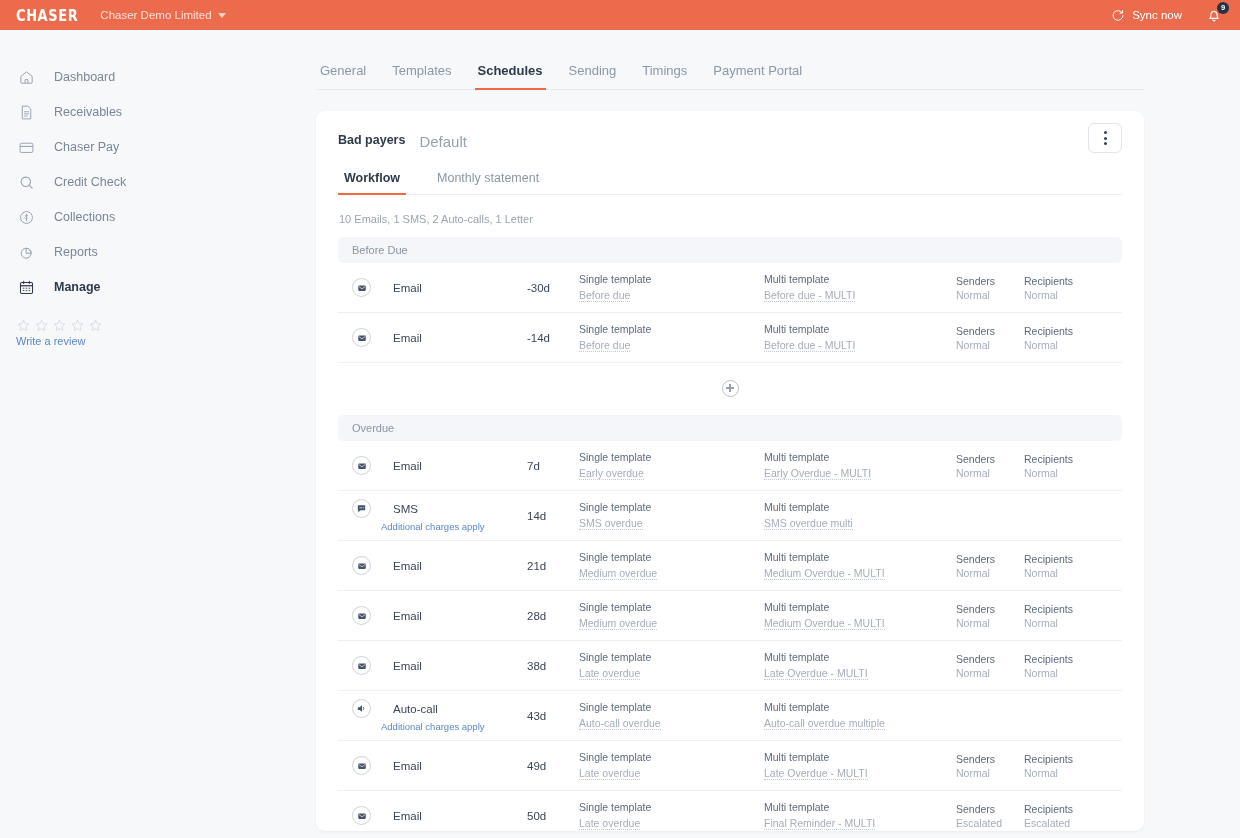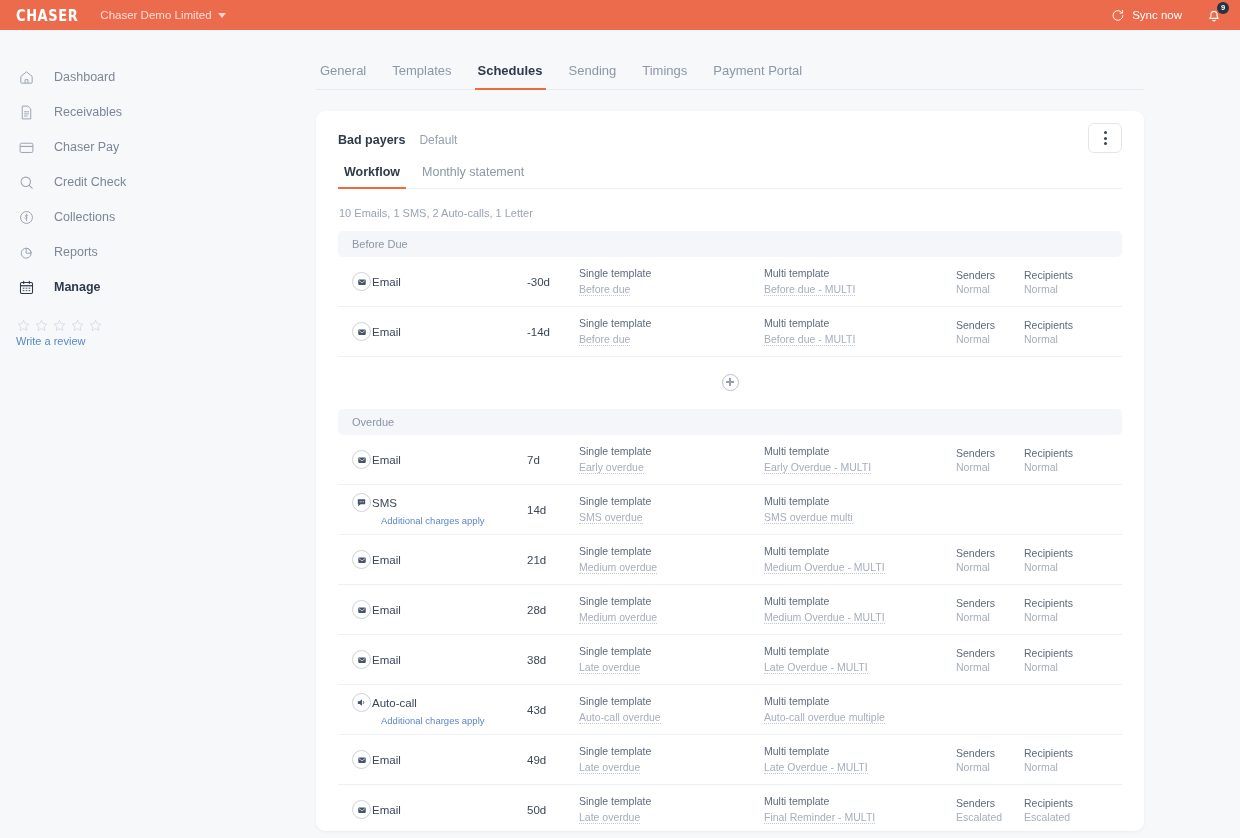--- a/index.html
+++ b/index.html
@@ -133,41 +133,41 @@
     overflow: hidden;
     position: relative;
   }
   .card-head {
     display: flex; align-items: flex-start;
   }
   .sched-name {
     font-size: 12.5px; font-weight: bold; color: #2f3a4c;
   }
   .sched-default {
-    font-size: 12px; color: #97a1b0; margin-left: 14px;
+    font-size: 15px; color: #97a1b0; margin-left: 14px;
   }
   .kebab {
     margin-left: auto;
     width: 34px; height: 30px;
     border: 1px solid #e2e6ec;
     border-radius: 6px;
     display: flex; flex-direction: column;
     align-items: center; justify-content: center;
     gap: 2.5px;
     cursor: pointer;
     margin-top: -10px;
   }
   .kebab span {
     width: 3px; height: 3px; border-radius: 50%; background: #3b4658;
   }
 
   .subtabs {
-    display: flex; gap: 22px;
+    display: flex; gap: 37px;
     border-bottom: 1px solid #eceff3;
-    margin-top: 12px;
+    margin-top: 18px;
     padding-left: 6px;
   }
   .subtab {
     font-size: 12.5px; color: #8c97a8;
     padding-bottom: 9px; position: relative; cursor: pointer;
   }
   .subtab.active { color: #2f3a4c; font-weight: bold; }
   .subtab.active::after {
     content: "";
     position: absolute; left: -6px; right: -6px; bottom: -1px;
@@ -197,21 +197,21 @@
     border-bottom: 1px solid #edf0f4;
     padding-left: 14px;
     position: relative;
   }
   .row:last-child { border-bottom: 1px solid #edf0f4; }
   .type-cell {
     width: 175px;
     display: flex; flex-direction: column; justify-content: center;
     flex-shrink: 0;
   }
-  .type-main { display: flex; align-items: center; gap: 1px; }
+  .type-main { display: flex; align-items: center; gap: 22px; }
   .type-circle {
     width: 19px; height: 19px; border-radius: 50%;
     border: 1px solid #ccd3dd;
     display: flex; align-items: center; justify-content: center;
     flex-shrink: 0;
   }
   .type-label { font-size: 11.5px; color: #3b4658; }
   .charges {
     font-size: 9.5px; color: #5b87c8;
     margin-top: 3px; margin-left: 29px;

